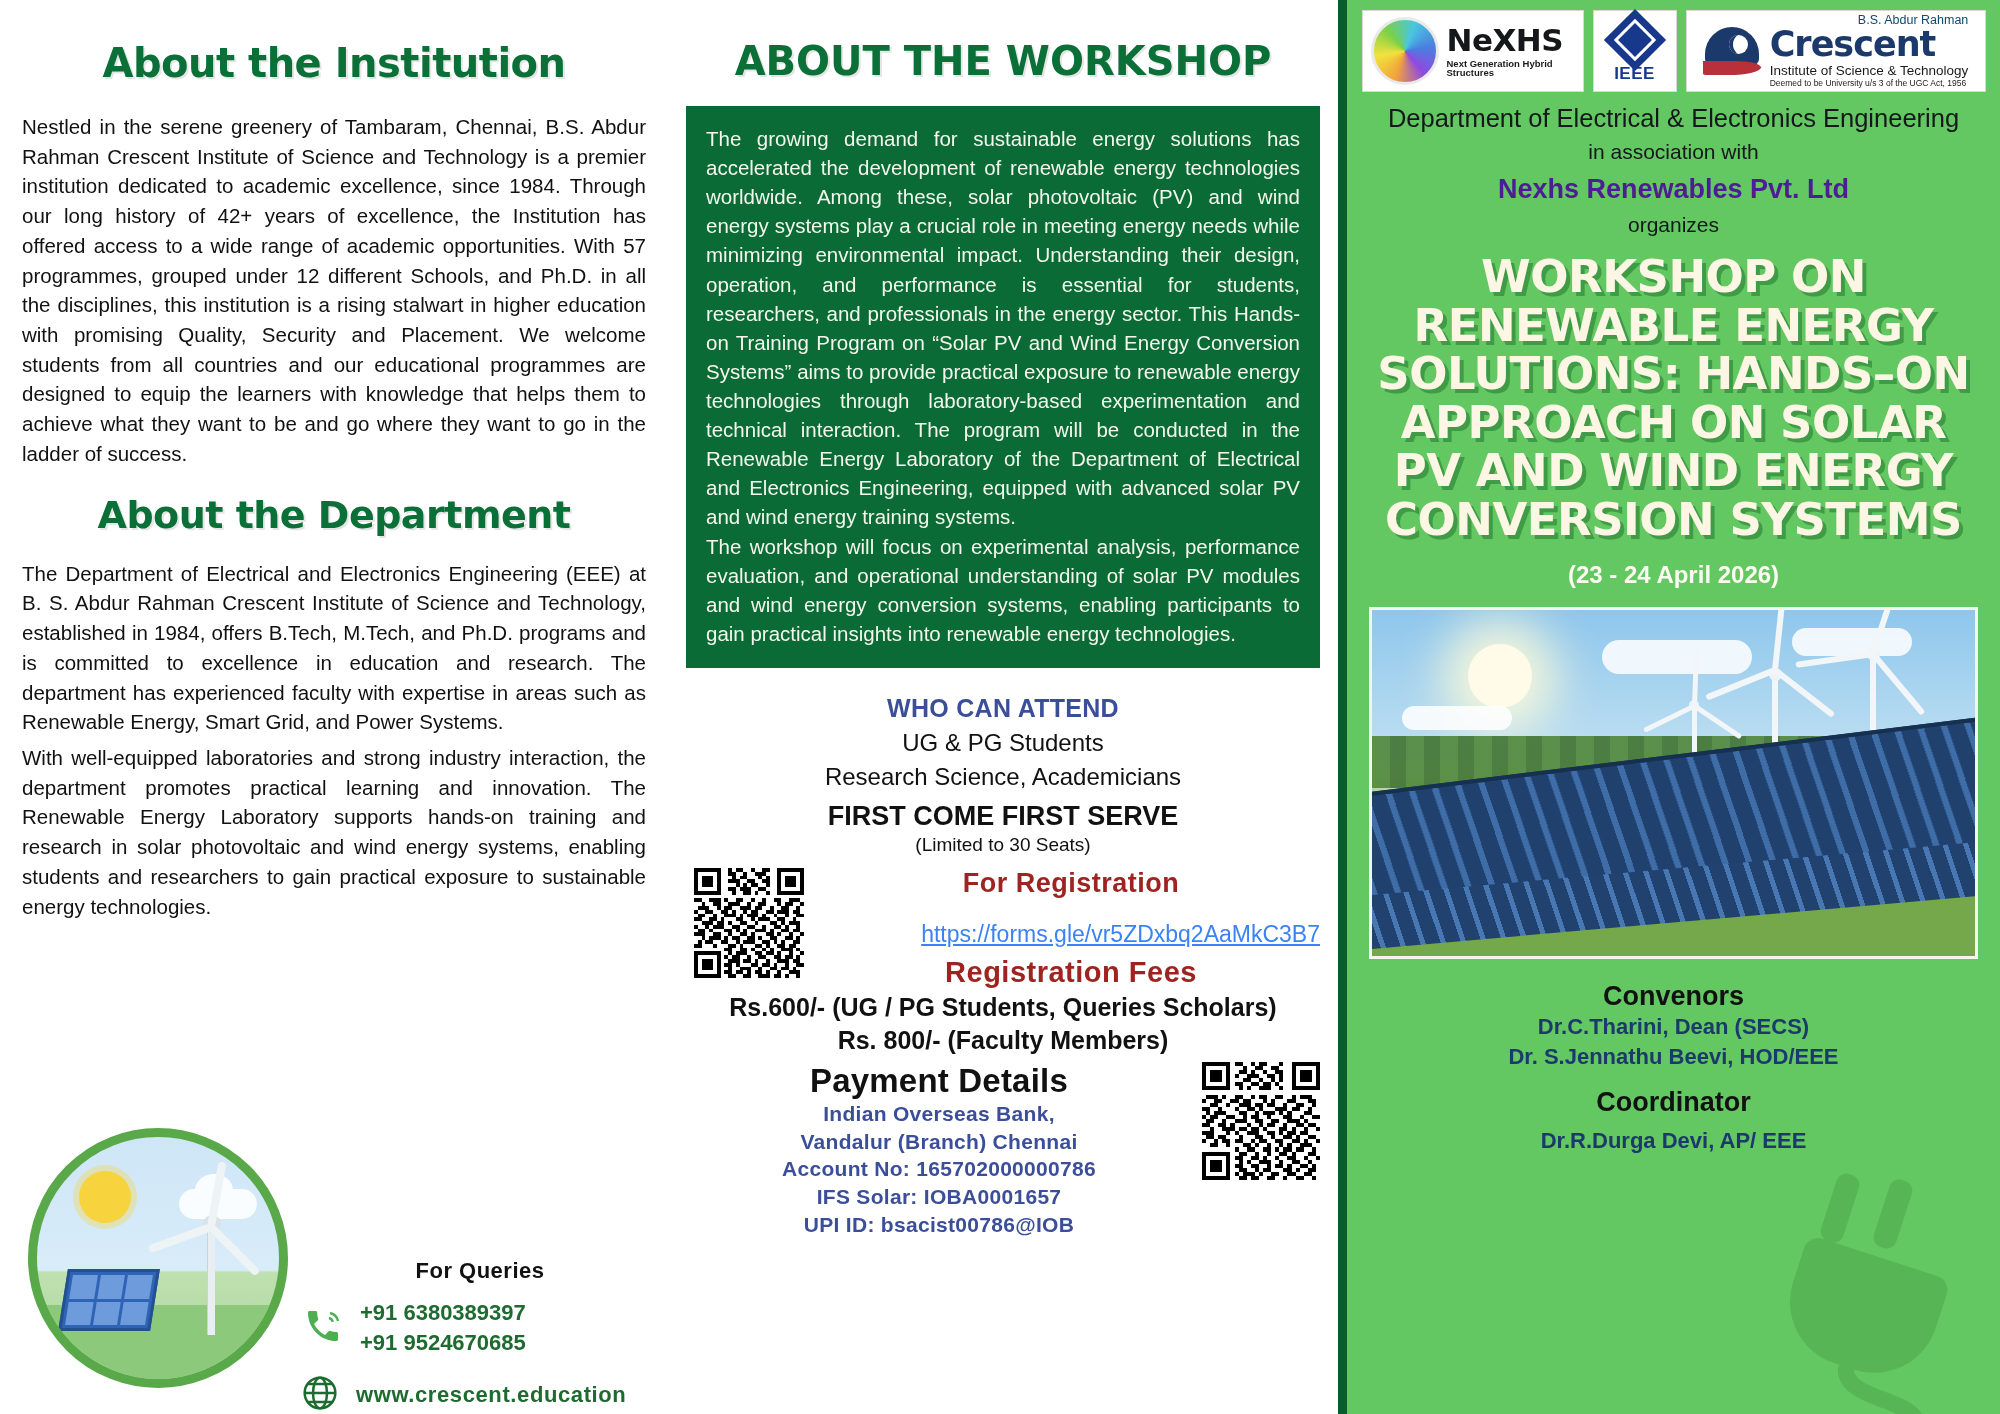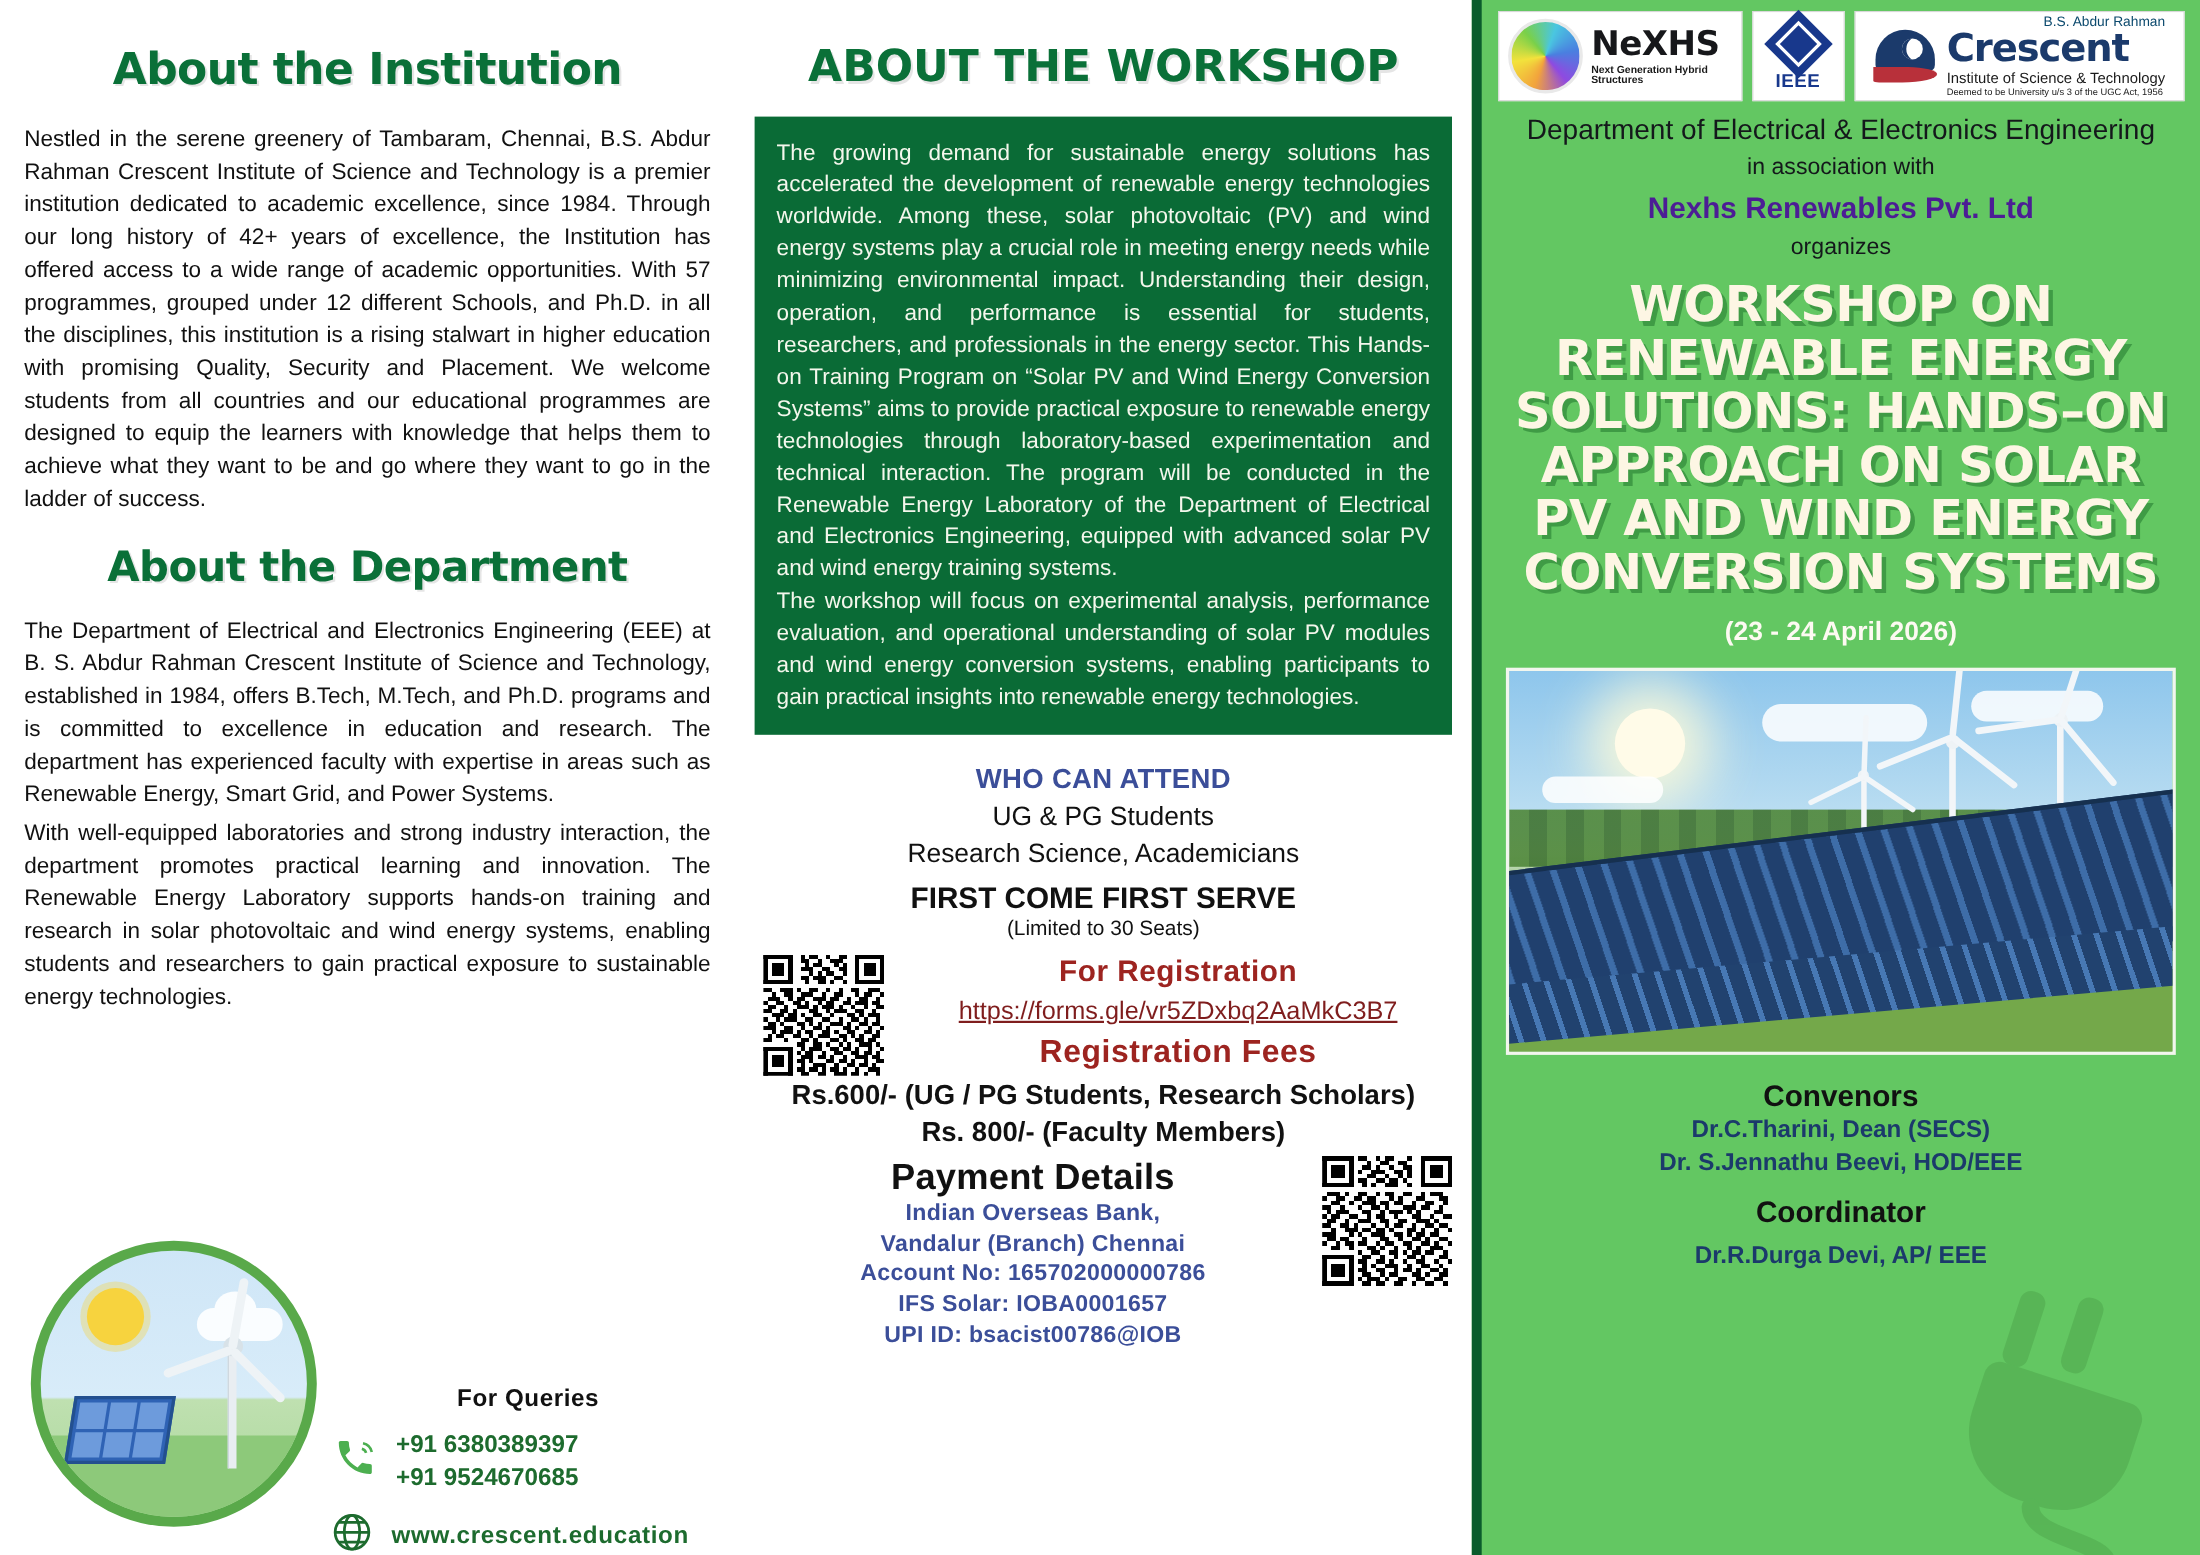--- a/index.html
+++ b/index.html
@@ -158,21 +158,21 @@
 
   .reg-area {
     display: flex; align-items: flex-start; gap: 18px;
     margin-top: 12px; padding-left: 8px;
   }
   .qr { width: 110px; height: 110px; flex: 0 0 110px; }
   .qr-2 { width: 118px; height: 118px; flex: 0 0 118px; }
   .reg-right { flex: 1; text-align: center; }
   .reg-head { color: #9d2420; font-weight: bold; font-size: 27px; letter-spacing: .5px; }
   .reg-link {
-    font-size: 23px; color: #7f1d1d; text-decoration: underline; margin-top: 6px; display: block;
+    font-size: 23px; color: #3b82f6; text-decoration: underline; margin-top: 22px; display: block; text-align: right;
   }
   .fees-head { color: #9d2420; font-weight: bold; font-size: 29px; margin-top: 8px; letter-spacing: .5px; }
   .fees-line { font-size: 25px; font-weight: bold; color: #111; text-align: center; margin-top: 4px; }
 
   .pay-area { display: flex; align-items: flex-start; gap: 10px; margin-top: 7px; }
   .pay-text { flex: 1; text-align: center; }
   .pay-head { font-size: 33px; font-weight: bold; color: #111; letter-spacing: .2px; }
   .pay-line { font-size: 21px; font-weight: bold; color: #3b4e99; line-height: 1.32; letter-spacing: .3px; }
 
   
@@ -602,21 +602,21 @@
           </g>
         </svg>
       </span>
       <div class="reg-right">
         <div class="reg-head">For Registration</div>
         <span class="reg-link">https://forms.gle/vr5ZDxbq2AaMkC3B7</span>
         <div class="fees-head">Registration Fees</div>
       </div>
     </div>
 
-    <div class="fees-line">Rs.600/-  (UG / PG Students, Research Scholars)</div>
+    <div class="fees-line">Rs.600/-  (UG / PG Students, Queries Scholars)</div>
     <div class="fees-line">Rs. 800/- (Faculty Members)</div>
 
     <div class="pay-area">
       <div class="pay-text">
         <div class="pay-head">Payment Details</div>
         <div class="pay-line">Indian Overseas Bank,</div>
         <div class="pay-line">Vandalur (Branch) Chennai</div>
         <div class="pay-line">Account No: 165702000000786</div>
         <div class="pay-line">IFS Solar: IOBA0001657</div>
         <div class="pay-line">UPI ID: bsacist00786@IOB</div>

